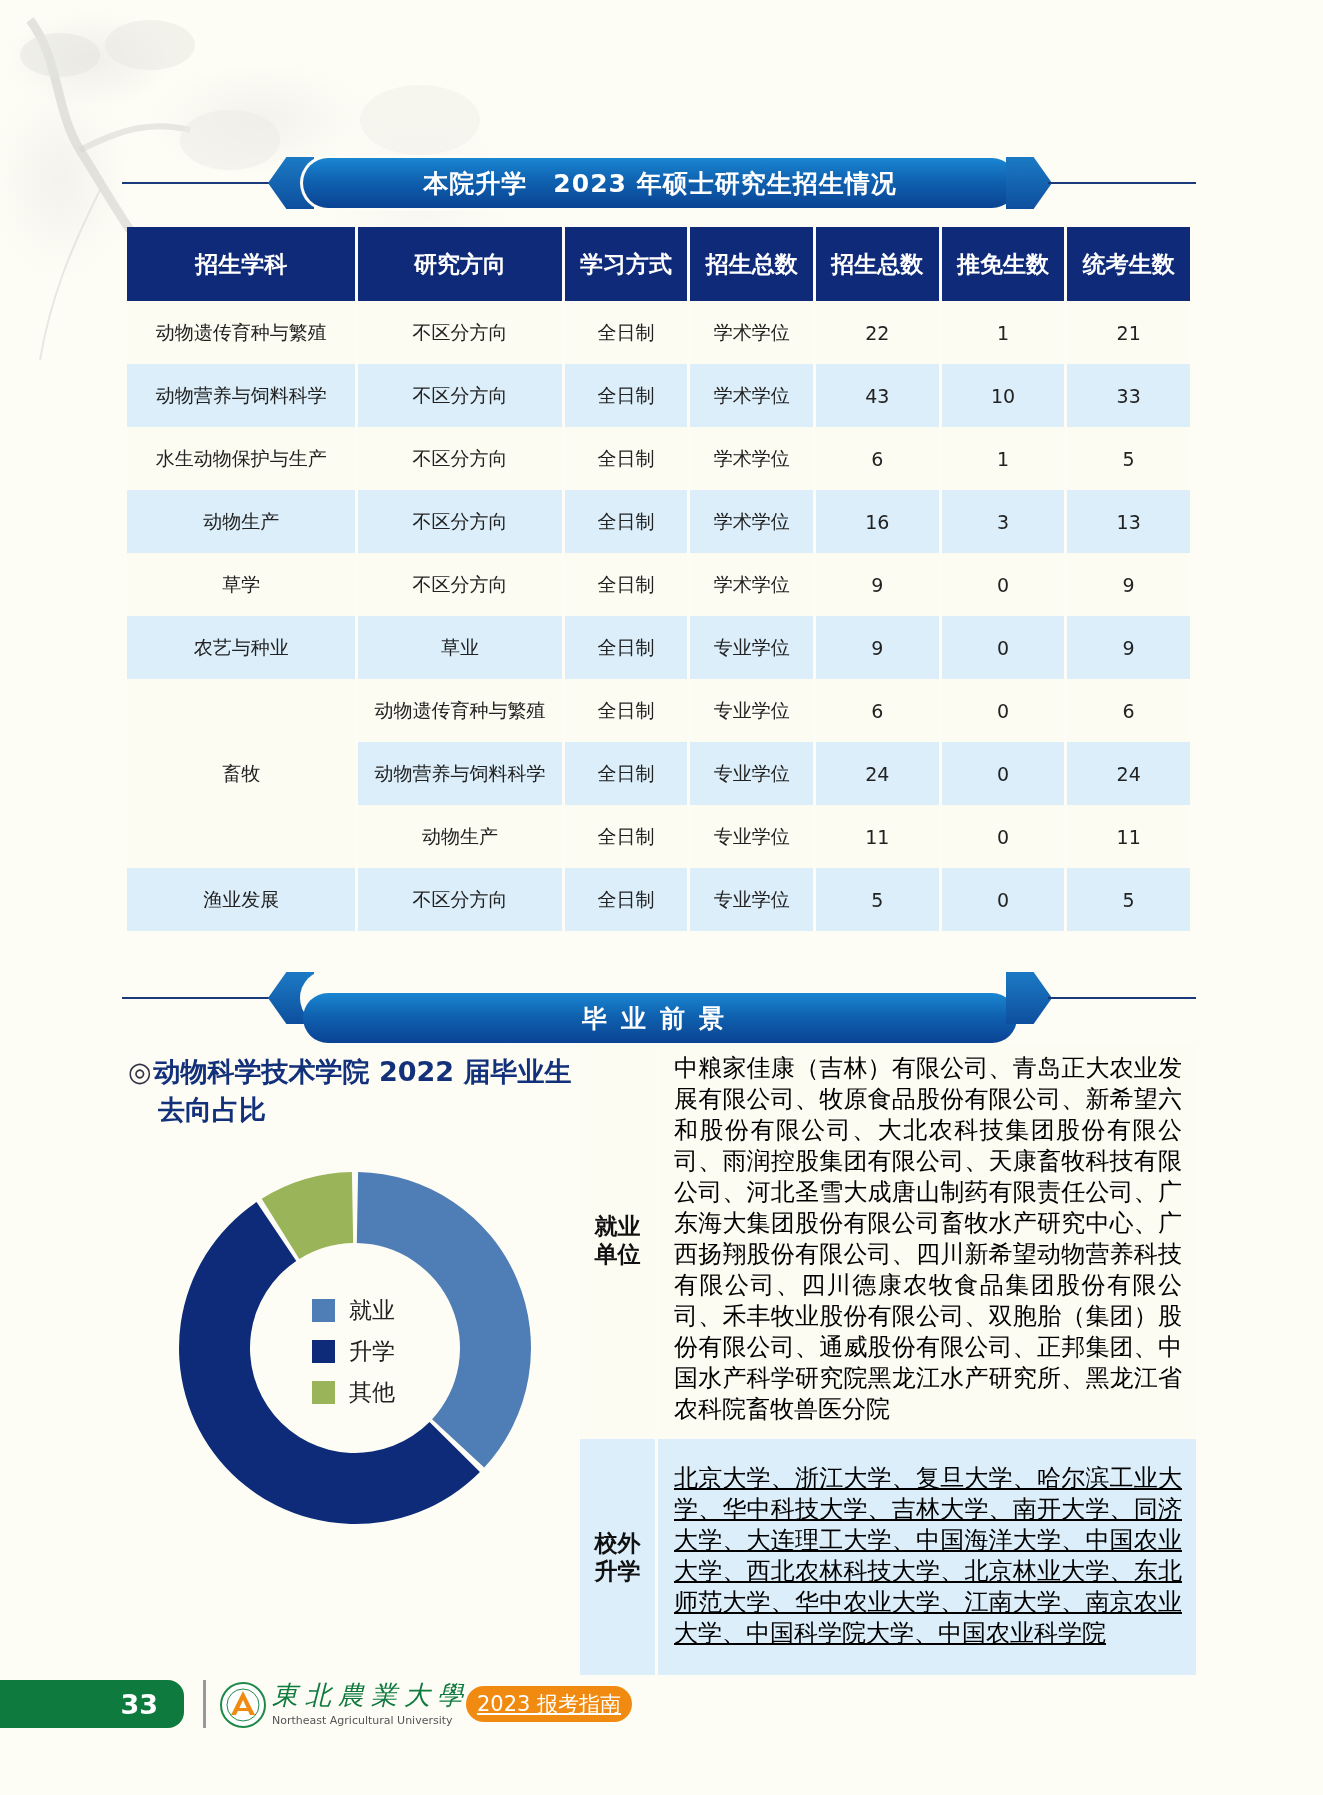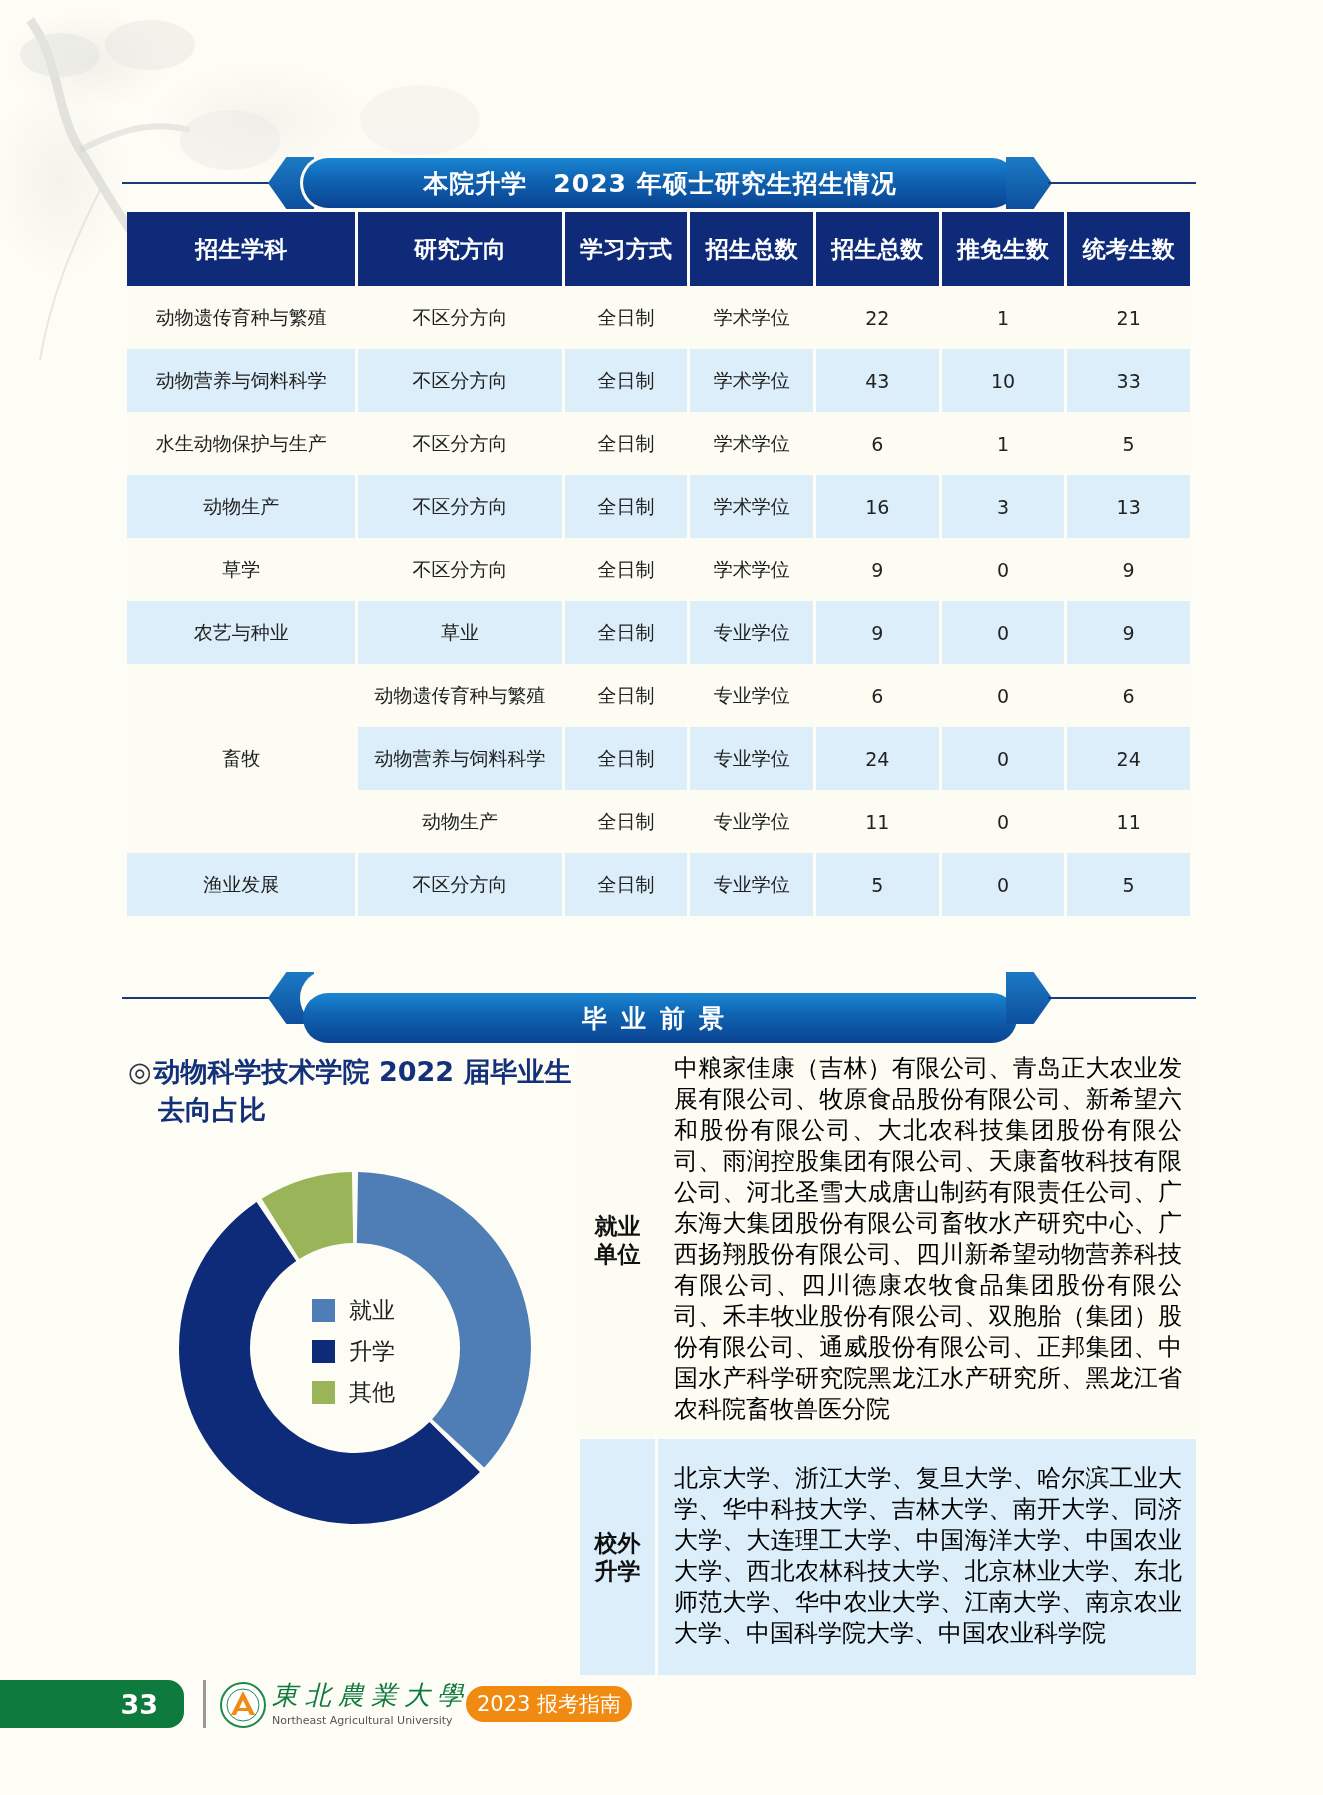--- a/index.html
+++ b/index.html
@@ -47,21 +47,21 @@
     width: 100%; height: 100%;
     border-radius: 25px;
     background: linear-gradient(180deg, #1a86d2 0%, #0f62b0 45%, #0a4393 100%);
     display: flex; align-items: center; justify-content: center;
     color: #fff; font-weight: bold; font-size: 25px; letter-spacing: 1px;
   }
   .banner.b2 .pill-inner { letter-spacing: 14px; margin-top: 20px; }
 
   
   .adm-table {
-    position: absolute; left: 127px; top: 212px; width: 1069px;
+    position: absolute; left: 127px; top: 227px; width: 1069px;
     border-collapse: separate; border-spacing: 3px 0;
     margin-left: -3px;
   }
   .adm-table th {
     background: #0e2a78; color: #fff; font-size: 23px; font-weight: bold;
     height: 74px; text-align: center; vertical-align: middle;
   }
   .adm-table td {
     height: 63px; text-align: center; vertical-align: middle;
     font-size: 19px; color: #222;
@@ -104,38 +104,38 @@
     width: 75px; display: flex; align-items: center; justify-content: center;
     font-weight: bold; font-size: 23px; line-height: 28px; text-align: center; color: #111;
     margin-right: 3px;
   }
   .dest-row .text {
     flex: 1; padding: 10px 14px 12px 16px; font-size: 24px; line-height: 31px; color: #000000;
     text-align: justify;
   }
   .dest-row.r1 .label, .dest-row.r1 .text { background: #fdfcf3; }
   .dest-row.r2 .label, .dest-row.r2 .text { background: #dbeefa; }
-  .dest-row.r2 .text { padding-top: 24px; padding-bottom: 26px; }
+  .dest-row.r2 .text { padding-top: 24px; padding-bottom: 26px; text-decoration: underline; }
 
   
   .footer-page {
     position: absolute; left: 0; top: 1680px; width: 184px; height: 48px;
     background: #0f7a3e; border-radius: 0 16px 16px 0;
     color: #fff; font-weight: bold; font-size: 27px;
     display: flex; align-items: center; justify-content: flex-end; padding-right: 26px;
   }
   .footer-divider { position: absolute; left: 203px; top: 1680px; width: 3px; height: 48px; background: #999; }
   .footer-logo { position: absolute; left: 220px; top: 1682px; width: 46px; height: 46px; }
   .footer-school { position: absolute; left: 272px; top: 1678px; }
   .footer-school .cn { font-family: "DejaVu Serif", serif; color: #0f7a3e; font-size: 26px; letter-spacing: 7px; font-style: italic; }
   .footer-school .en { color: #555; font-size: 11px; margin-top: 1px; }
   .footer-guide {
     position: absolute; left: 466px; top: 1686px; width: 166px; height: 36px;
     background: #f08a10; border-radius: 18px; color: #fff; font-size: 21px;
-    display: flex; align-items: center; justify-content: center;
+    display: flex; align-items: center; justify-content: center; text-decoration: underline;
   }
 </style>
 </head>
 <body>
 
 <div class="bg-deco">
   <svg width="560" height="360" viewBox="0 0 560 360">
     <path d="M30 20 C 60 60, 55 110, 80 150 S 110 200, 130 230" stroke="#cfcfca" stroke-width="9" fill="none" opacity="0.55"></path>
     <path d="M80 150 C 120 130, 150 120, 190 130" stroke="#d4d4cf" stroke-width="6" fill="none" opacity="0.5"></path>
     <path d="M100 190 C 70 250, 50 300, 40 360" stroke="#dadad5" stroke-width="2" fill="none" opacity="0.6"></path>

